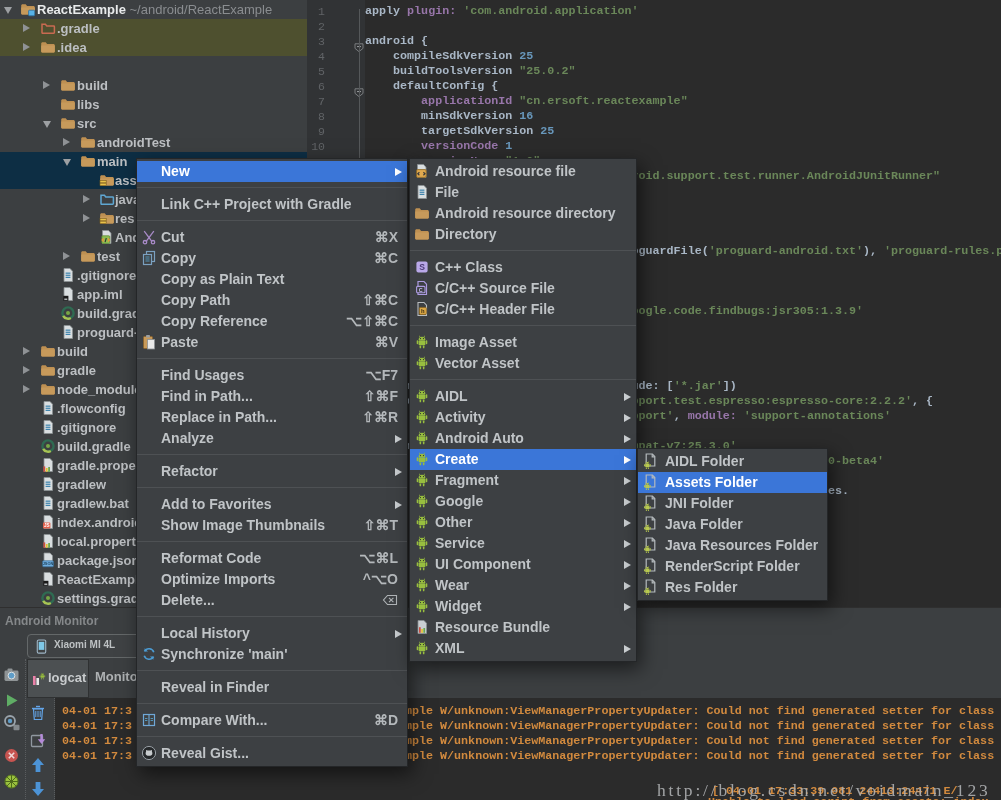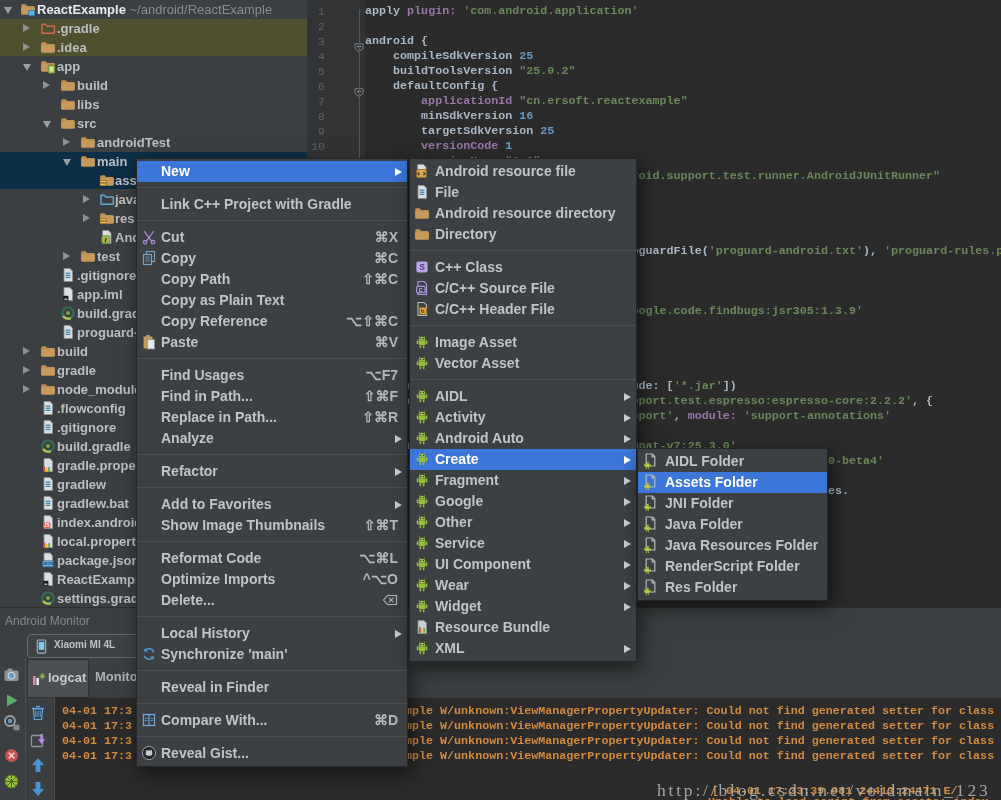--- a/index.html
+++ b/index.html
@@ -16,21 +16,21 @@
 #gutter {position:absolute;left:0;top:0;width:58px;height:607px;background:#313335}
 .gl {height:15px;line-height:15px;font-family:"Liberation Mono",monospace;font-size:11.5px;color:#606366;text-align:right;padding-right:40px}
 #gutter {padding-top:4px}
 #code {position:absolute;left:58px;top:4px;font-family:"Liberation Mono",monospace;font-size:11.7px;font-weight:700;white-space:pre}
 .cl {height:15px;line-height:15px}
 .cw {color:#A9B7C6} .cp {color:#9876AA} .cg {color:#6A8759} .cb {color:#6897BB}
 .fold {position:absolute;width:10px;height:10px}
 #foldline {position:absolute;left:51.5px;top:9px;width:1px;height:150px;background:#55585A}
 
 #monitor {position:absolute;left:0;top:607px;width:1001px;height:193px;background:#3C3F41;border-top:1px solid #2F2F2F}
-#amtitle {position:absolute;left:5px;top:6px;font-size:12px;font-weight:400;color:#85888A}
+#amtitle {position:absolute;left:5px;top:6px;font-size:12px;font-weight:700;color:#85888A}
 #devbox {position:absolute;left:27px;top:26px;width:230px;height:24px;background:#3F4244;border:1px solid #646869;border-radius:4px}
 #devbox .tx {position:absolute;left:26px;top:4px;font-size:10px;font-weight:700;color:#BDC1C3}
 #tabs {position:absolute;left:27px;top:51px;width:980px;height:39px}
 #tablogcat {position:absolute;left:27px;top:51px;width:62px;height:39px;background:#4C5052;border:1px solid #2F3132}
 #tablogcat .tx {position:absolute;left:20px;top:10px;font-size:13px;font-weight:700;color:#C8CBCD}
 
 #logarea {position:absolute;left:55px;top:90px;width:946px;height:103px;background:#2B2B2B}
 .lgl {position:absolute;font-family:"Liberation Mono",monospace;font-size:11.7px;font-weight:700;color:#D28A3E;white-space:pre}
 #col1 {position:absolute;left:0;top:51px;width:26px;height:142px;border-right:1px dotted #5A5D5F}
 #col2 {position:absolute;left:26px;top:90px;width:29px;height:103px;border-right:1px dotted #5A5D5F}
@@ -108,32 +108,20 @@
       </div>
 <div class="trow" style="top:38px;">
         <span class="arc" style="left:23px"></span>
         <span class="tic" style="left:40px">
           <svg width="16" height="16" viewBox="0 0 16 16">
             <path d="M1.2 4.6c0-.8.6-1.4 1.4-1.4h3.1l1.4 1.7h6.3c.8 0 1.4.6 1.4 1.4v5.9c0 .8-.6 1.4-1.4 1.4H2.6c-.8 0-1.4-.6-1.4-1.4z" fill="#BE9052"></path>
             <path d="M1.2 6.6h13.6v5.6c0 .8-.6 1.4-1.4 1.4H2.6c-.8 0-1.4-.6-1.4-1.4z" fill="#C79A5B"></path>
           </svg>
         </span>
         <span class="tlb" style="left:57px">.idea</span>
-      </div>
-<div class="trow" style="top:57px;">
-        <span class="are" style="left:23px"></span>
-        <span class="tic" style="left:40px">
-          <svg width="16" height="16" viewBox="0 0 16 16">
-            <path d="M1.2 4.6c0-.8.6-1.4 1.4-1.4h3.1l1.4 1.7h6.3c.8 0 1.4.6 1.4 1.4v5.9c0 .8-.6 1.4-1.4 1.4H2.6c-.8 0-1.4-.6-1.4-1.4z" fill="#BE9052"></path>
-            <path d="M1.2 6.6h13.6v5.6c0 .8-.6 1.4-1.4 1.4H2.6c-.8 0-1.4-.6-1.4-1.4z" fill="#C79A5B"></path>
-            <rect x="8.2" y="7.2" width="6.6" height="8" rx="1" fill="#9FCB5A" stroke="#4F7426" stroke-width=".8"></rect>
-            <rect x="9.6" y="8.8" width="3.8" height="4.6" fill="#CFE8A0"></rect>
-          </svg>
-        </span>
-        <span class="tlb" style="left:57px">app</span>
       </div>
 <div class="trow" style="top:76px;">
         <span class="arc" style="left:43px"></span>
         <span class="tic" style="left:60px">
           <svg width="16" height="16" viewBox="0 0 16 16">
             <path d="M1.2 4.6c0-.8.6-1.4 1.4-1.4h3.1l1.4 1.7h6.3c.8 0 1.4.6 1.4 1.4v5.9c0 .8-.6 1.4-1.4 1.4H2.6c-.8 0-1.4-.6-1.4-1.4z" fill="#BE9052"></path>
             <path d="M1.2 6.6h13.6v5.6c0 .8-.6 1.4-1.4 1.4H2.6c-.8 0-1.4-.6-1.4-1.4z" fill="#C79A5B"></path>
           </svg>
         </span>
         <span class="tlb" style="left:77px">build</span>
@@ -533,25 +521,25 @@
           <svg width="16" height="16" viewBox="0 0 16 16">
             <rect x="5.5" y="1.5" width="8" height="10" fill="#3E4143" stroke="#7AA0C0" stroke-width="1.2"></rect>
             <rect x="2.5" y="4.5" width="8" height="10" fill="#3E4143" stroke="#7AA0C0" stroke-width="1.2"></rect>
             <path d="M4.4 7h4.2M4.4 9h4.2M4.4 11h4.2" stroke="#57A0C8" stroke-width=".9"></path>
           </svg>
         </span>
         <span class="mlb">Copy</span>
         <span class="msc">⌘C</span>
       </div>
       <div class="mi">
+        <span class="mlb">Copy as Plain Text</span>
+      </div>
+      <div class="mi">
         <span class="mlb">Copy Path</span>
         <span class="msc">⇧⌘C</span>
-      </div>
-      <div class="mi">
-        <span class="mlb">Copy as Plain Text</span>
       </div>
       <div class="mi">
         <span class="mlb">Copy Reference</span>
         <span class="msc">⌥⇧⌘C</span>
       </div>
       <div class="mi">
         <span class="mic">
           <svg width="16" height="16" viewBox="0 0 16 16">
             <rect x="2.5" y="2.5" width="9" height="12" rx="1" fill="#C89A5A" stroke="#8A6430" stroke-width="1"></rect>
             <rect x="5" y="1" width="4" height="2.6" rx=".8" fill="#9A9EA1"></rect>

